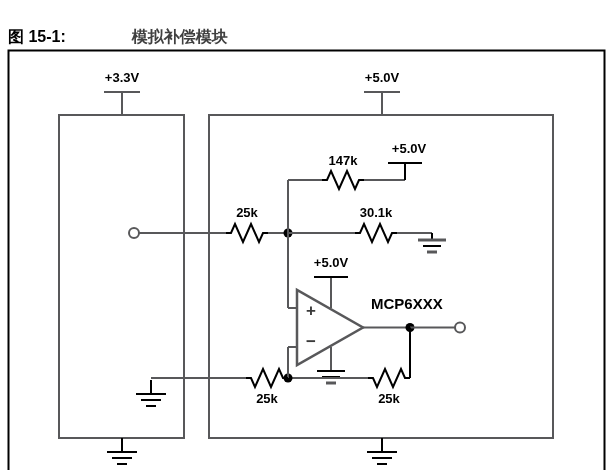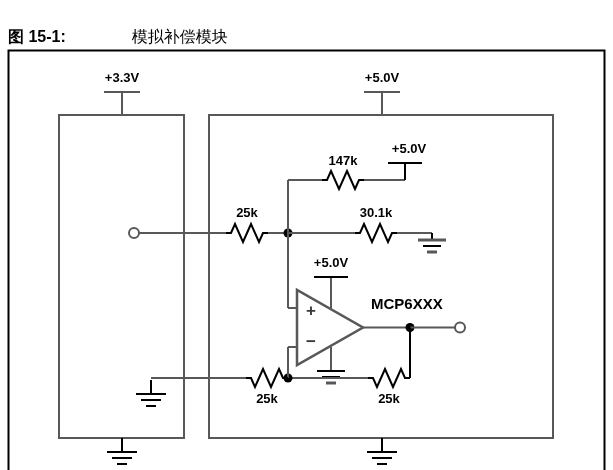--- a/index.html
+++ b/index.html
@@ -33,22 +33,22 @@
   }
   .caption-label {
     font-size: 16px;
     font-weight: bold;
     color: #000000;
     letter-spacing: 0px;
     white-space: nowrap;
   }
   .caption-title {
     font-size: 16px;
-    font-weight: normal;
-    color: #000000;
+    font-weight: bold;
+    color: #404040;
     margin-left: 66px;
     white-space: nowrap;
   }
   svg.diagram {
     position: absolute;
     left: 0;
     top: 0;
     width: 613px;
     height: 470px;
   }

